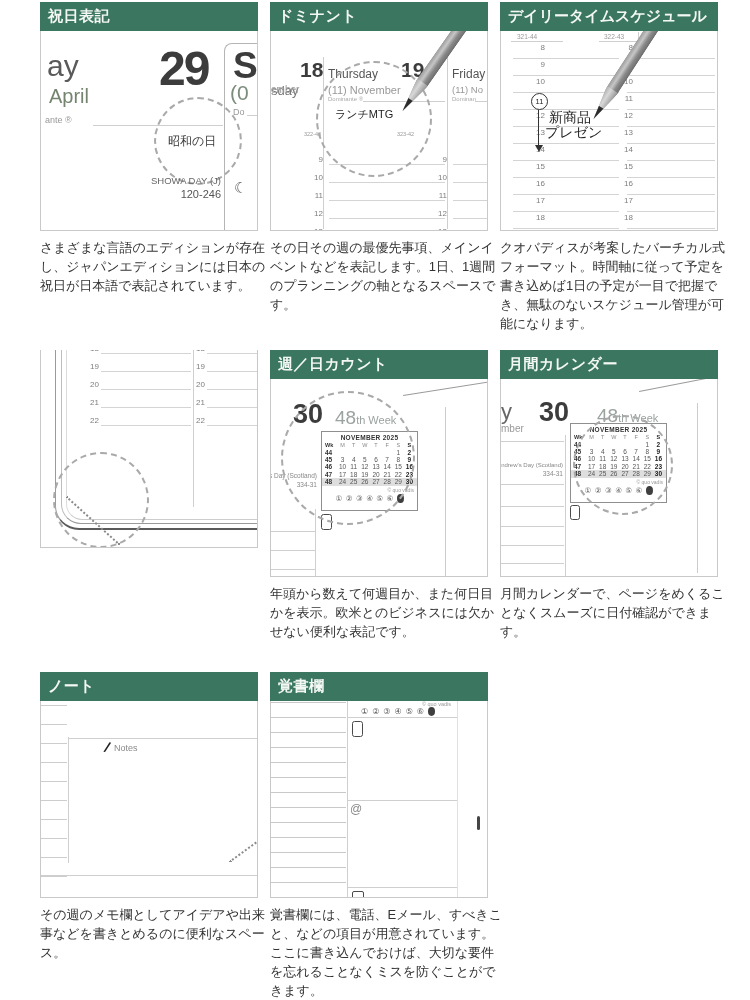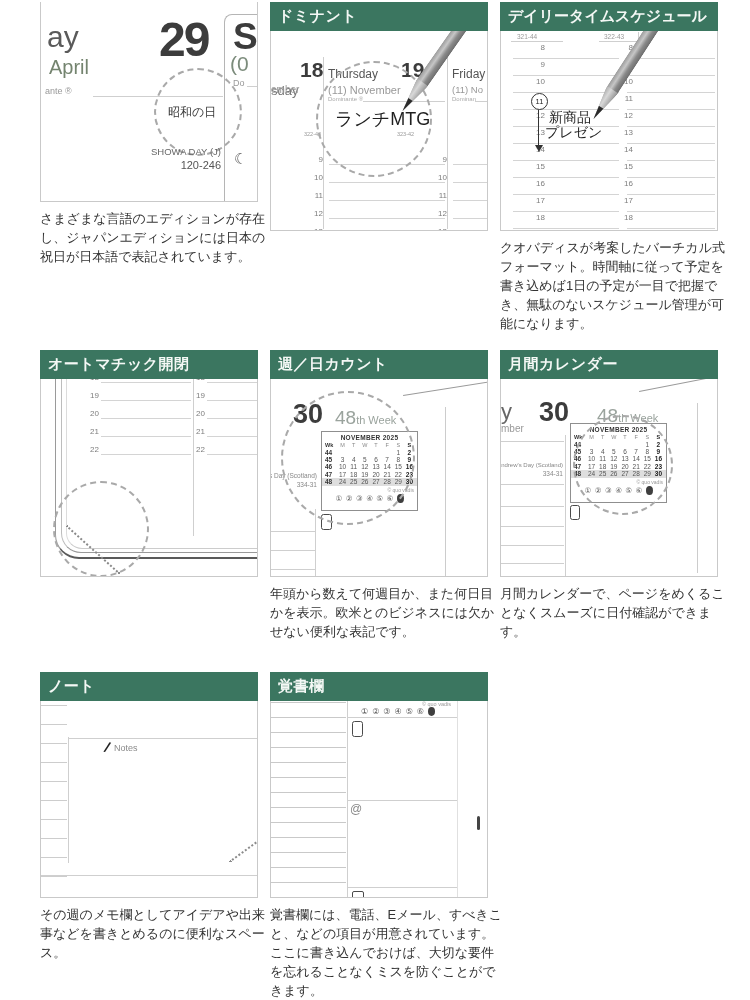--- a/index.html
+++ b/index.html
@@ -41,20 +41,21 @@
   .mc-circles span:last-child{background:#3f3f3f;color:#3f3f3f;border-radius:50%;}
   .circles{position:absolute;display:flex;gap:4px;font-size:8px;color:#555;}
   .circles span:last-child{background:#3f3f3f;color:#3f3f3f;border-radius:50%;}
   .phone{position:absolute;border:1.5px solid #4a4a4a;border-radius:2.5px;background:#fff;}
   .big{font-weight:bold;color:#3c3c3c;}
 </style>
 </head>
 <body>
 
 <section class="card" style="left:40px;top:2px;">
+  <header class="chd">祝日表記</header>
   <div class="cimg h200">
     <span class="al" style="left:6px;top:18px;font-size:30px;color:#5a5a5a;">ay</span>
     <span class="al" style="left:8px;top:54px;font-size:20px;color:#74846f;">April</span>
     <span class="al" style="left:4px;top:84px;font-size:9px;color:#999;">ante ®</span>
     <div class="ln" style="left:52px;top:94px;width:130px;height:1px;"></div>
     <span class="al big" style="left:118px;top:10px;font-size:48px;letter-spacing:-2px;">29</span>
     <div class="dc" style="left:113px;top:66px;width:84px;height:84px;"></div>
     <span class="al" style="left:127px;top:102px;font-size:12px;color:#3a3a3a;">昭和の日</span>
     <span class="al" style="left:90px;top:144px;width:90px;text-align:right;font-size:9.5px;color:#666;">SHOWA DAY (J)</span>
     <span class="al" style="left:90px;top:157px;width:90px;text-align:right;font-size:11px;color:#555;">120-246</span>
@@ -73,21 +74,21 @@
   <div class="cimg h200">
     <span class="al" style="left:0;top:36px;font-size:13px;color:#777;margin-top:16px;">sday</span>
     <span class="al big" style="left:29px;top:27px;font-size:21px;">18</span>
     <span class="al" style="left:0;top:53px;font-size:10px;color:#999;">ember</span>
     <div class="ln" style="left:52px;top:26px;width:1px;height:172px;"></div>
     <span class="al" style="left:57px;top:36px;font-size:12px;color:#555;">Thursday</span>
     <span class="al big" style="left:130px;top:27px;font-size:21px;">19</span>
     <span class="al" style="left:57px;top:53px;font-size:11px;color:#999;">(11) November</span>
     <span class="al" style="left:57px;top:65px;font-size:6px;color:#aaa;">Dominante ®</span>
     <div class="ln" style="left:92px;top:70px;width:82px;height:1px;"></div>
-    <span class="al" style="left:64px;top:76px;font-size:18px;color:#1f1f1f;">ランチMTG</span>
+    <span class="al" style="left:64px;top:76px;font-size:11px;color:#1f1f1f;">ランチMTG</span>
     <span class="al" style="left:33px;top:100px;font-size:5.5px;color:#999;">322-43</span>
     <span class="al" style="left:126px;top:100px;font-size:5.5px;color:#999;">323-42</span>
     <div class="ln" style="left:176px;top:26px;width:1px;height:172px;"></div>
     <span class="al" style="left:181px;top:36px;font-size:12px;color:#555;">Friday</span>
     <span class="al" style="left:181px;top:53px;font-size:9.5px;color:#999;">(11) No</span>
     <span class="al" style="left:181px;top:65px;font-size:6px;color:#aaa;">Dominan</span>
     <div class="ln" style="left:204px;top:70px;width:14px;height:1px;"></div>
     <div class="hourcol rh18" style="left:38px;top:124px;">
         <span>9</span>
         <span>10</span>
@@ -104,20 +105,21 @@
       </div>
     <div class="rules r18" style="left:58px;top:133px;width:116px;height:68px;"></div>
     <div class="rules r18" style="left:182px;top:133px;width:36px;height:68px;"></div>
     <div class="dc" style="left:45px;top:30px;width:112px;height:112px;"></div>
     <div class="pencil" style="left:125px;top:-95px;height:175px;transform:rotate(35deg);transform-origin:50% 100%;">
       <div class="pbody"></div>
       <div class="pwood"></div>
       <div class="plead"></div>
     </div>
   </div>
+  <p class="cdesc">その日その週の最優先事項、メインイベントなどを表記します。1日、1週間のプランニングの軸となるスペースです。</p>
 </section>
 
 <section class="card" style="left:500px;top:2px;">
   <header class="chd" style="letter-spacing:0;">デイリータイムスケジュール</header>
   <div class="cimg h200">
     <span class="al" style="left:16px;top:2px;font-size:6.5px;color:#999;">321-44</span>
     <div class="ln" style="left:10px;top:10px;width:52px;height:1px;"></div>
     <span class="al" style="left:103px;top:2px;font-size:6.5px;color:#999;">322-43</span>
     <div class="ln" style="left:98px;top:10px;width:40px;height:1px;"></div>
     <span class="al" style="left:140px;top:0;font-size:9px;color:#777;">3</span>
@@ -158,21 +160,20 @@
     <div class="pencil" style="left:86px;top:-87px;height:175px;transform:rotate(33deg);transform-origin:50% 100%;">
       <div class="pbody"></div>
       <div class="pwood"></div>
       <div class="plead"></div>
     </div>
   </div>
   <p class="cdesc">クオバディスが考案したバーチカル式フォーマット。時間軸に従って予定を書き込めば1日の予定が一目で把握でき、無駄のないスケジュール管理が可能になります。</p>
 </section>
 
 <section class="card" style="left:40px;top:350px;">
-  <header class="chd">オートマチック開閉</header>
   <div class="cimg h198">
     <div class="al" style="left:14px;top:-6px;width:212px;height:184px;border-left:1px solid #9a9a9a;border-bottom:2px solid #5a5a5a;border-bottom-left-radius:24px;"></div>
     <div class="al" style="left:20px;top:-6px;width:206px;height:179px;border-left:1px solid #bdbdbd;border-bottom:1px solid #9a9a9a;border-bottom-left-radius:20px;"></div>
     <div class="al" style="left:25px;top:-6px;width:201px;height:175px;border-left:1px solid #dcdcdc;border-bottom:1px solid #cccccc;border-bottom-left-radius:16px;"></div>
     <div class="hourcol rh18" style="left:44px;top:-6px;">
         <span>18</span>
         <span>19</span>
         <span>20</span>
         <span>21</span>
         <span>22</span>

